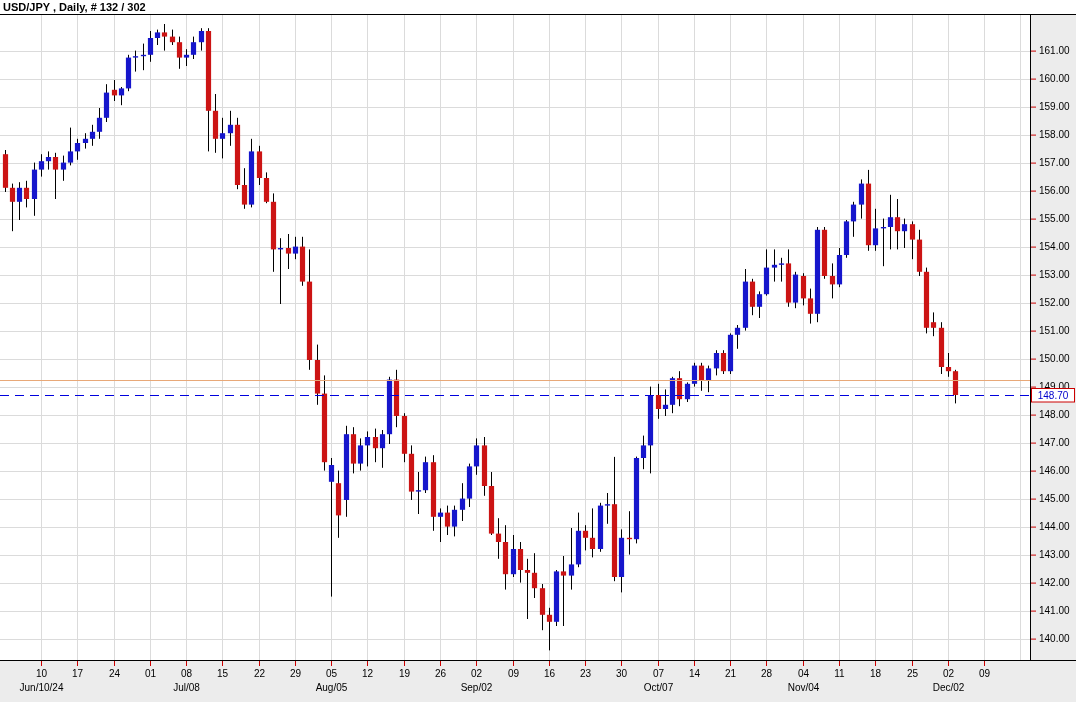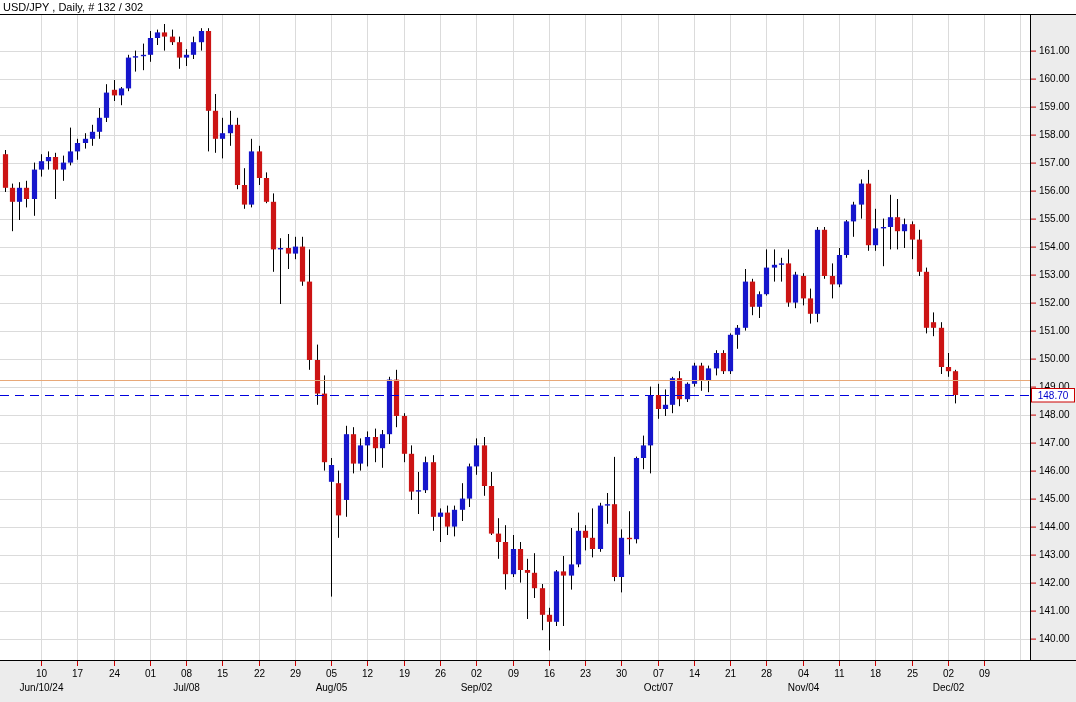--- a/index.html
+++ b/index.html
@@ -1,18 +1,18 @@
 <!DOCTYPE html>
 <html><head>
 <meta charset="utf-8">
 <style>
   html,body{margin:0;padding:0;background:#fff;}
   #window{position:relative;width:1076px;height:702px;background:#fff;overflow:hidden;
           font-family:"Liberation Sans",sans-serif;}
-  #title-bar{position:absolute;left:0;top:0;width:1076px;height:14px;background:#ffffff;}
+  #title-bar{position:absolute;left:0;top:0;width:1076px;height:14px;background:#ffffff;font-weight:bold;}
   #title-bar span{position:absolute;left:3px;top:1px;font-size:11px;color:#000;white-space:pre;}
   #chart-svg{position:absolute;left:0;top:0;}
 </style>
 </head>
 <body>
 
 <div id="window">
   <svg id="chart-svg" width="1076" height="702">
       <rect x="0" y="0" width="1076" height="702" fill="#FFFFFF"></rect>
       <rect x="0" y="15" width="1030" height="645" fill="#FFFFFF"></rect>

